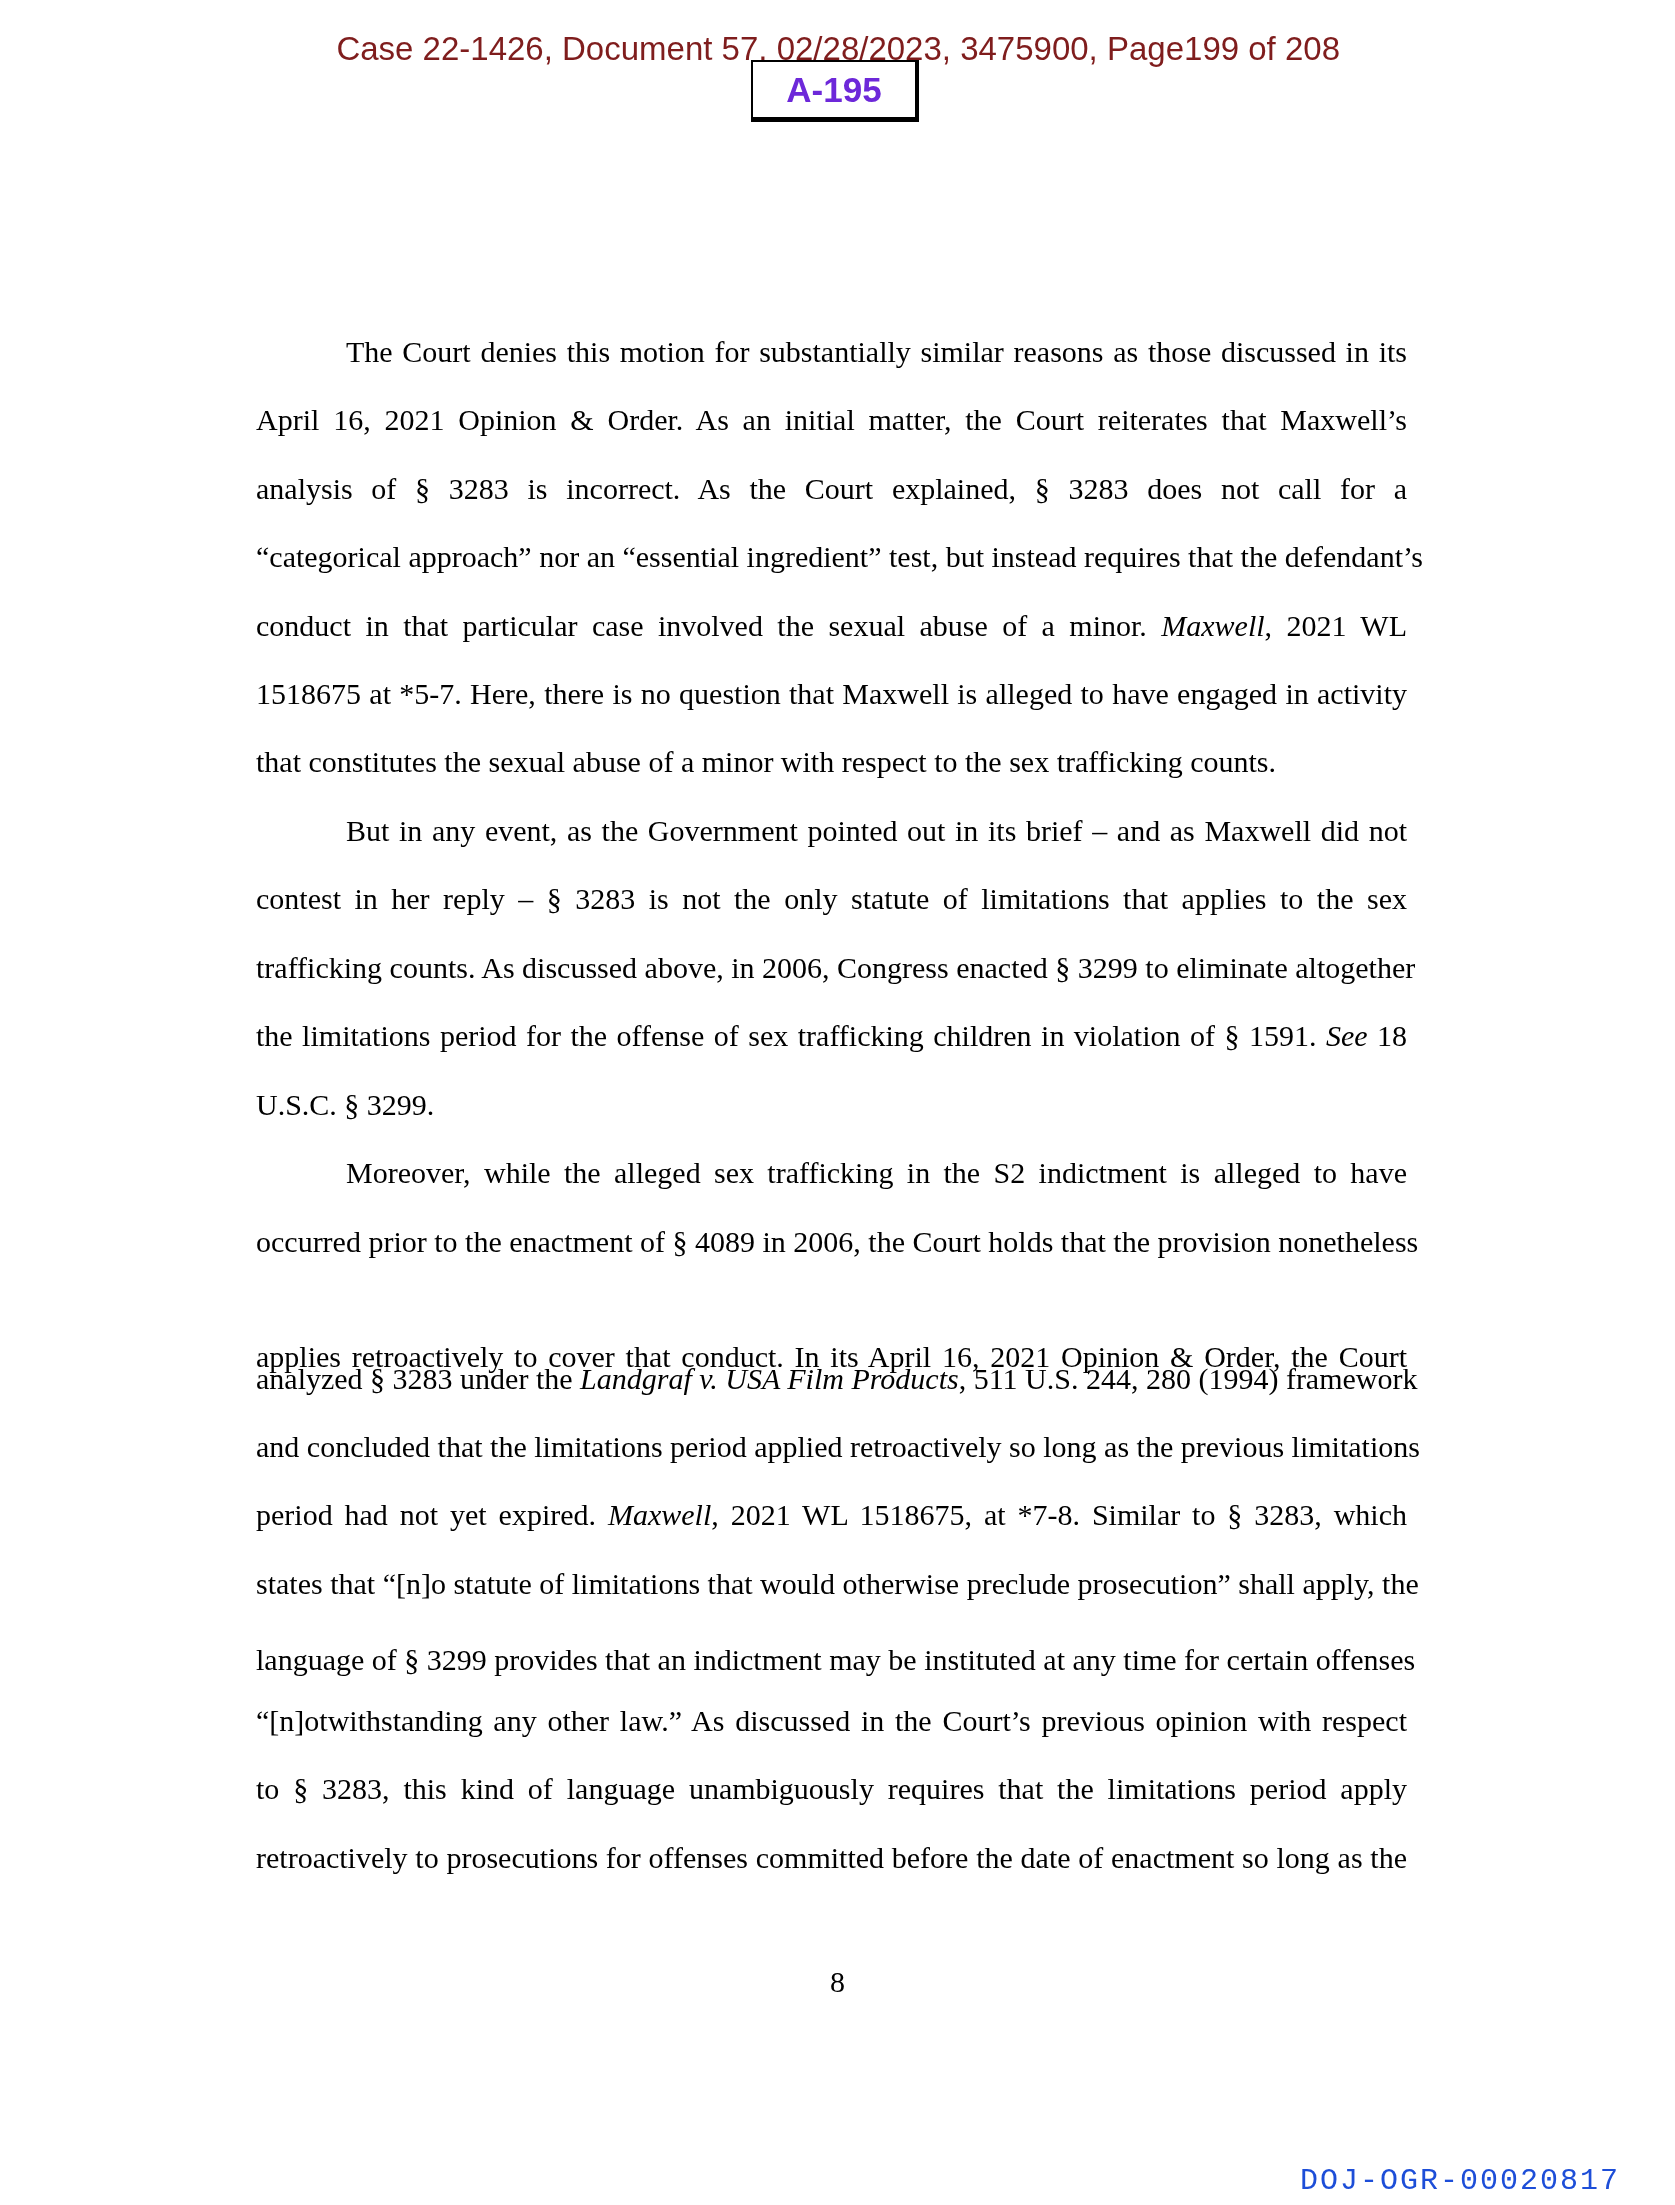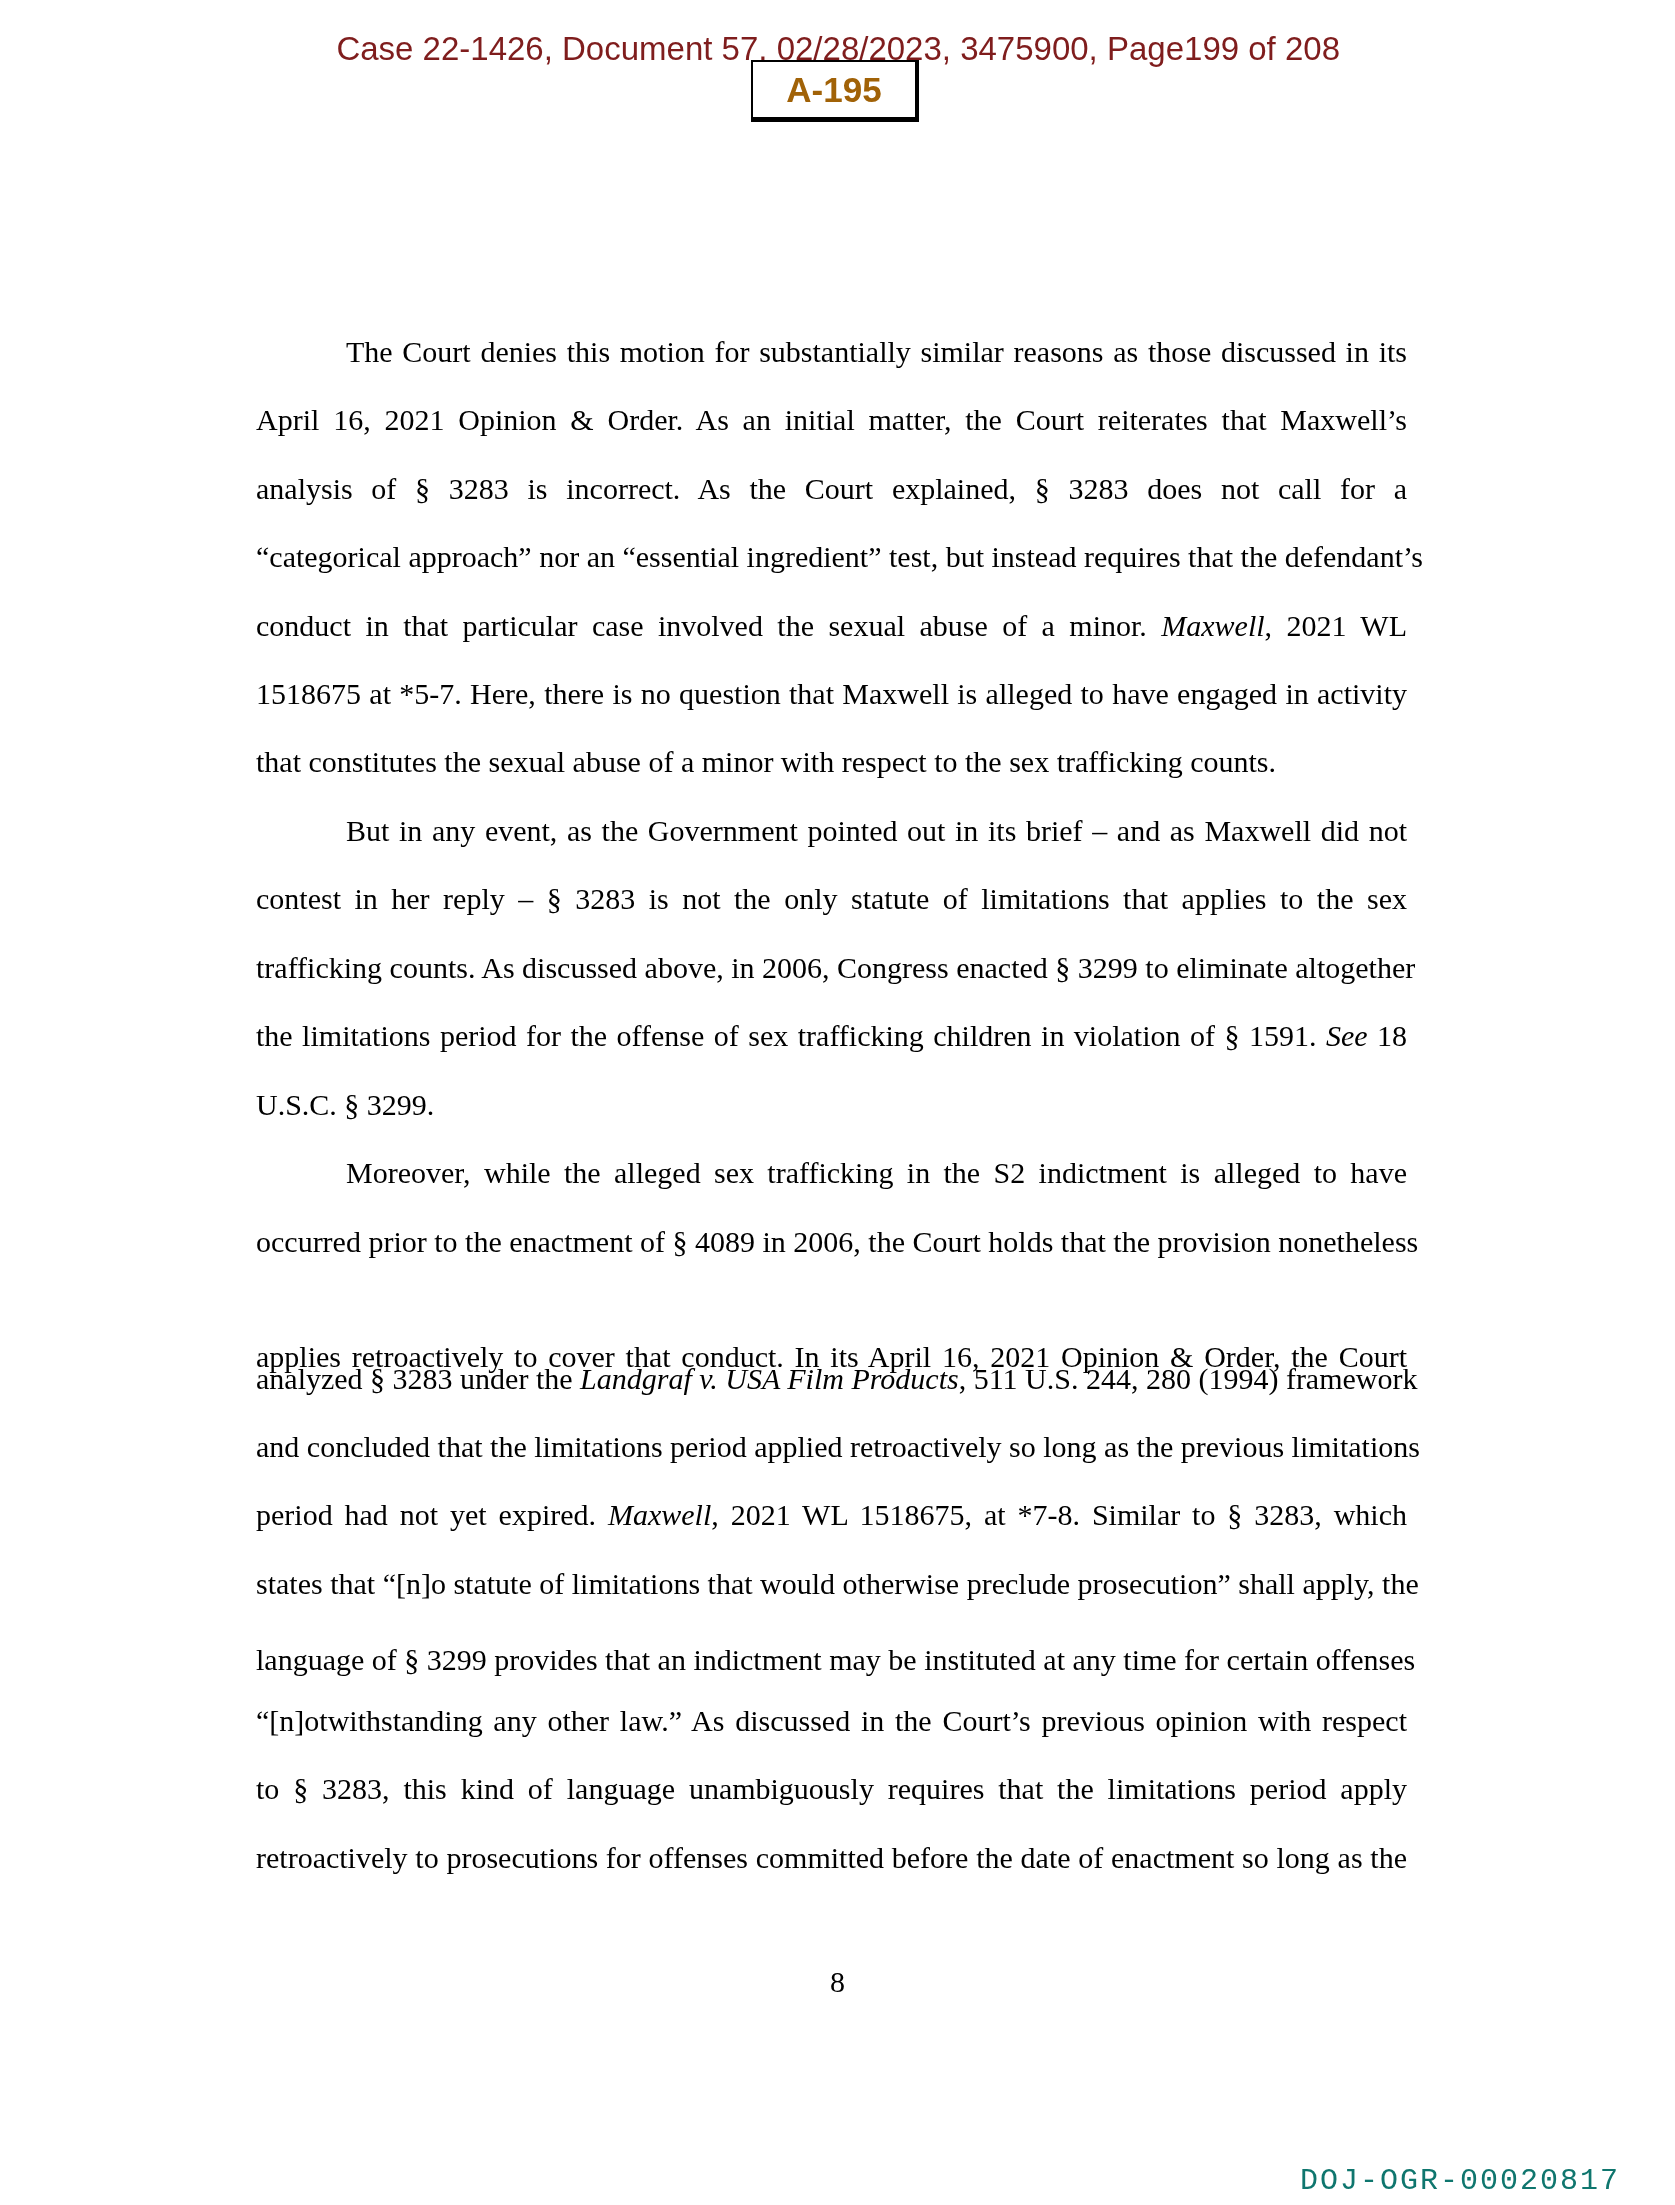--- a/index.html
+++ b/index.html
@@ -9,41 +9,41 @@
     text-align: center; padding-left: 0px;
     font-family: "Liberation Sans", sans-serif; font-size: 33px;
     color: #7f1d1d; line-height: 39px; white-space: nowrap;
   }
   .case-header span { display: inline-block; transform: translateX(0.7px); }
   .exhibit-box {
     position: absolute; left: 751px; top: 60px; width: 162px; height: 55px;
     border: 2.6px solid #000; border-right-width: 4.6px; border-bottom-width: 5.3px;
     background: #fff; box-sizing: content-box;
     display: flex; align-items: center; justify-content: center;
-    font-family: "Liberation Sans", sans-serif; font-weight: bold; font-size: 35px; color: #a16207;
+    font-family: "Liberation Sans", sans-serif; font-weight: bold; font-size: 35px; color: #6d28d9;
     z-index: 1;
   }
   .body-text {
     position: absolute; left: 256px; top: 0; width: 1151px;
     font-family: "Liberation Serif", serif; font-size: 30px; color: #000;
   }
   .line {
     position: absolute; left: 0; width: 1151px; height: 39px; line-height: 39px;
     white-space: nowrap; text-align: justify; text-align-last: justify;
   }
   .line.last { text-align: left; text-align-last: left; }
   .line.indent { left: 90px; width: 1061px; }
   .line i { font-style: italic; }
   .page-number {
     position: absolute; left: 0; width: 1675px; top: 1962px; text-align: center;
     font-family: "Liberation Serif", serif; font-size: 30px; color: #000; line-height: 39px;
   }
   .bates-stamp {
     position: absolute; right: 55px; top: 2163px;
-    font-family: "Liberation Mono", monospace; font-size: 30px; color: #0f766e;
+    font-family: "Liberation Mono", monospace; font-size: 30px; color: #1d4ed8;
     letter-spacing: 2px; line-height: 37px;
   }
 </style>
 </head>
 <body>
 
 <div class="case-header">
   <span>Case 22-1426, Document 57, 02/28/2023, 3475900, Page199 of 208</span>
 </div>
 

